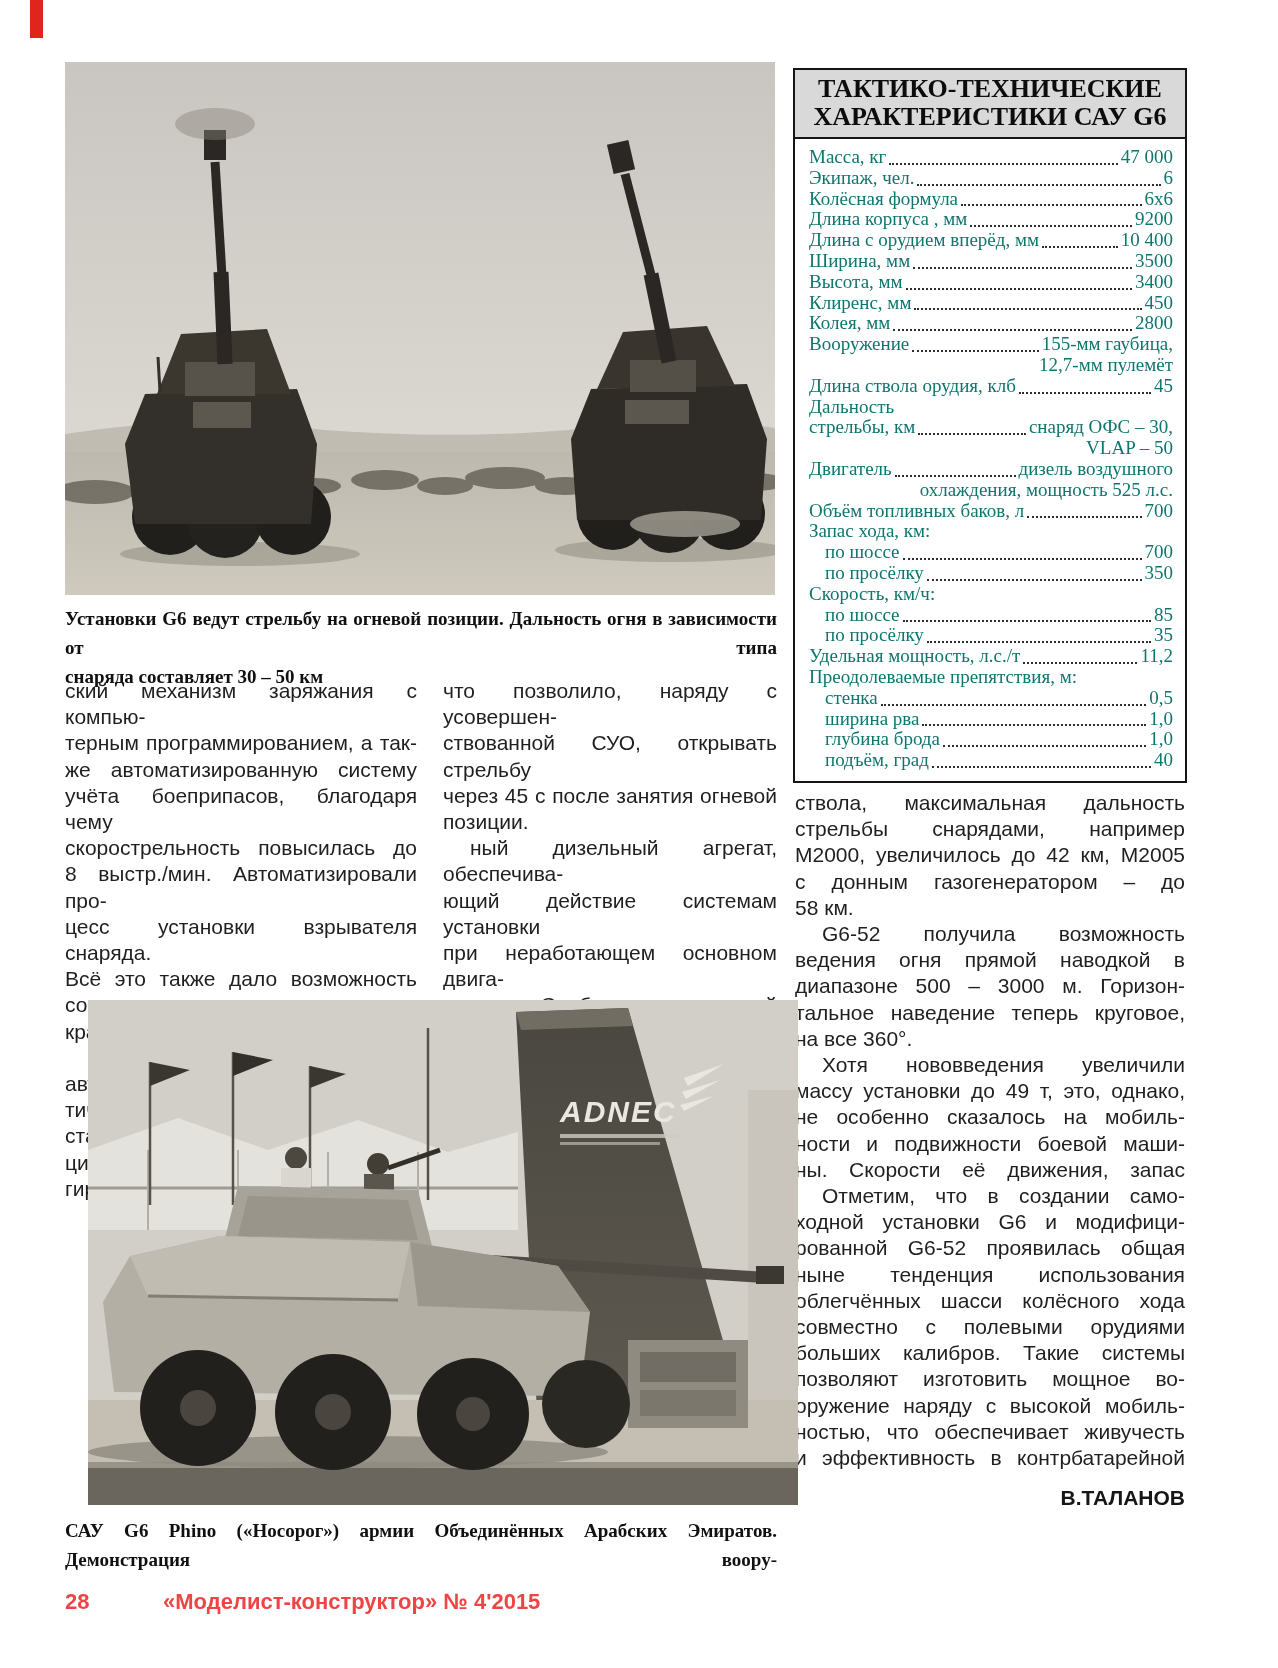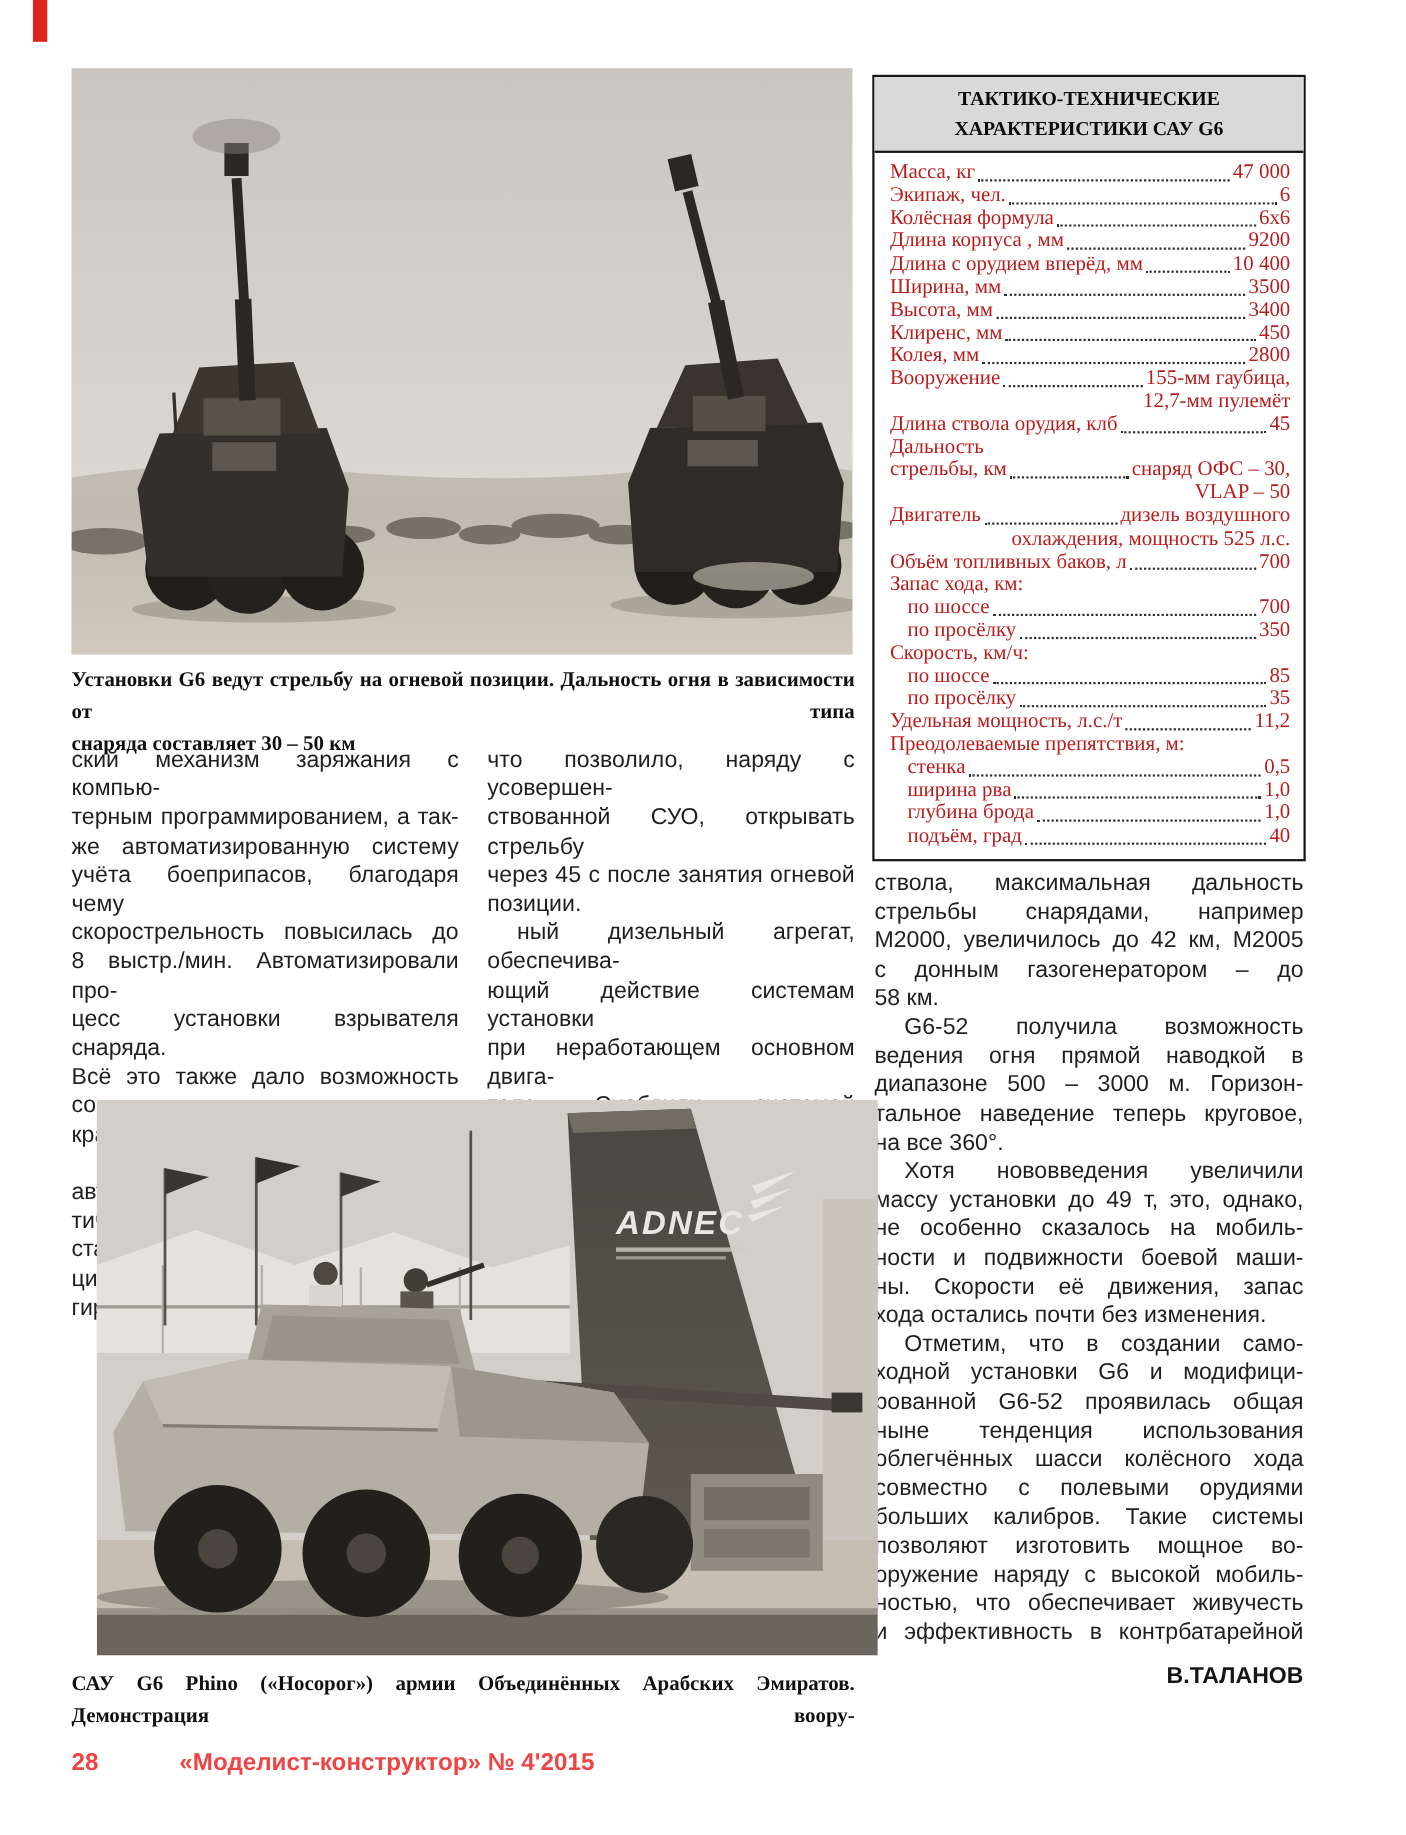--- a/index.html
+++ b/index.html
@@ -12,22 +12,22 @@
   #photo-bottom{left:65px;top:1000px;width:710px;height:505px;margin-left:23px;}
 
   .caption{position:absolute;font-family:"Liberation Serif",serif;font-weight:bold;
            font-size:19px;line-height:29px;color:#101010;}
   #caption-top{left:65px;top:604px;width:712px;}
   #caption-bottom{left:65px;top:1516px;width:712px;}
 
   
   .spec{position:absolute;left:793px;top:68px;width:394px;border:2.5px solid #151515;background:#fff;box-sizing:border-box;}
   .spec-header{background:#d9d9d9;border-bottom:2.5px solid #151515;text-align:center;
-               font-family:"Liberation Serif",serif;font-weight:bold;font-size:18px;line-height:28px;padding:5px 4px 6px;color:#0c0c0c;}
-  .spec-body{padding:8px 12px 10px 14px;font-family:"Liberation Serif",serif;font-size:19px;color:#b91c1c;}
+               font-family:"Liberation Serif",serif;font-weight:bold;font-size:26px;line-height:28px;padding:5px 4px 6px;color:#0c0c0c;}
+  .spec-body{padding:8px 12px 10px 14px;font-family:"Liberation Serif",serif;font-size:19px;color:#0f766e;}
   .spec-row{display:flex;line-height:20.8px;}
   .spec-row .lbl{white-space:nowrap;}
   .spec-row .dots{flex:1;position:relative;margin:0 2px;min-width:8px;}
   .spec-row .dots::after{content:"";position:absolute;left:1px;right:1px;bottom:3px;border-bottom:2px dotted #2e2e2e;}
   .spec-row .val{white-space:nowrap;}
   .spec-row.ind{padding-left:16px;}
   .spec-row.cont{display:block;text-align:right;}
 
   
   .col{position:absolute;font-size:21px;line-height:26.2px;color:#1f1f1f;}
@@ -298,21 +298,20 @@
           <div class="tline">диапазоне 500 – 3000 м. Горизон-</div>
           <div class="tline">тальное наведение теперь круговое,</div>
           <div class="tline noflush">на все 360°.</div>
         </div>
         <div class="para indent">
           <div class="tline">Хотя нововведения увеличили</div>
           <div class="tline">массу установки до 49 т, это, однако,</div>
           <div class="tline">не особенно сказалось на мобиль-</div>
           <div class="tline">ности и подвижности боевой маши-</div>
           <div class="tline">ны. Скорости её движения, запас</div>
-          <div class="tline noflush">хода остались почти без изменения.</div>
         </div>
         <div class="para indent">
           <div class="tline">Отметим, что в создании само-</div>
           <div class="tline">ходной установки G6 и модифици-</div>
           <div class="tline">рованной G6-52 проявилась общая</div>
           <div class="tline">ныне тенденция использования</div>
           <div class="tline">облегчённых шасси колёсного хода</div>
           <div class="tline">совместно с полевыми орудиями</div>
           <div class="tline">больших калибров. Такие системы</div>
           <div class="tline">позволяют изготовить мощное во-</div>

